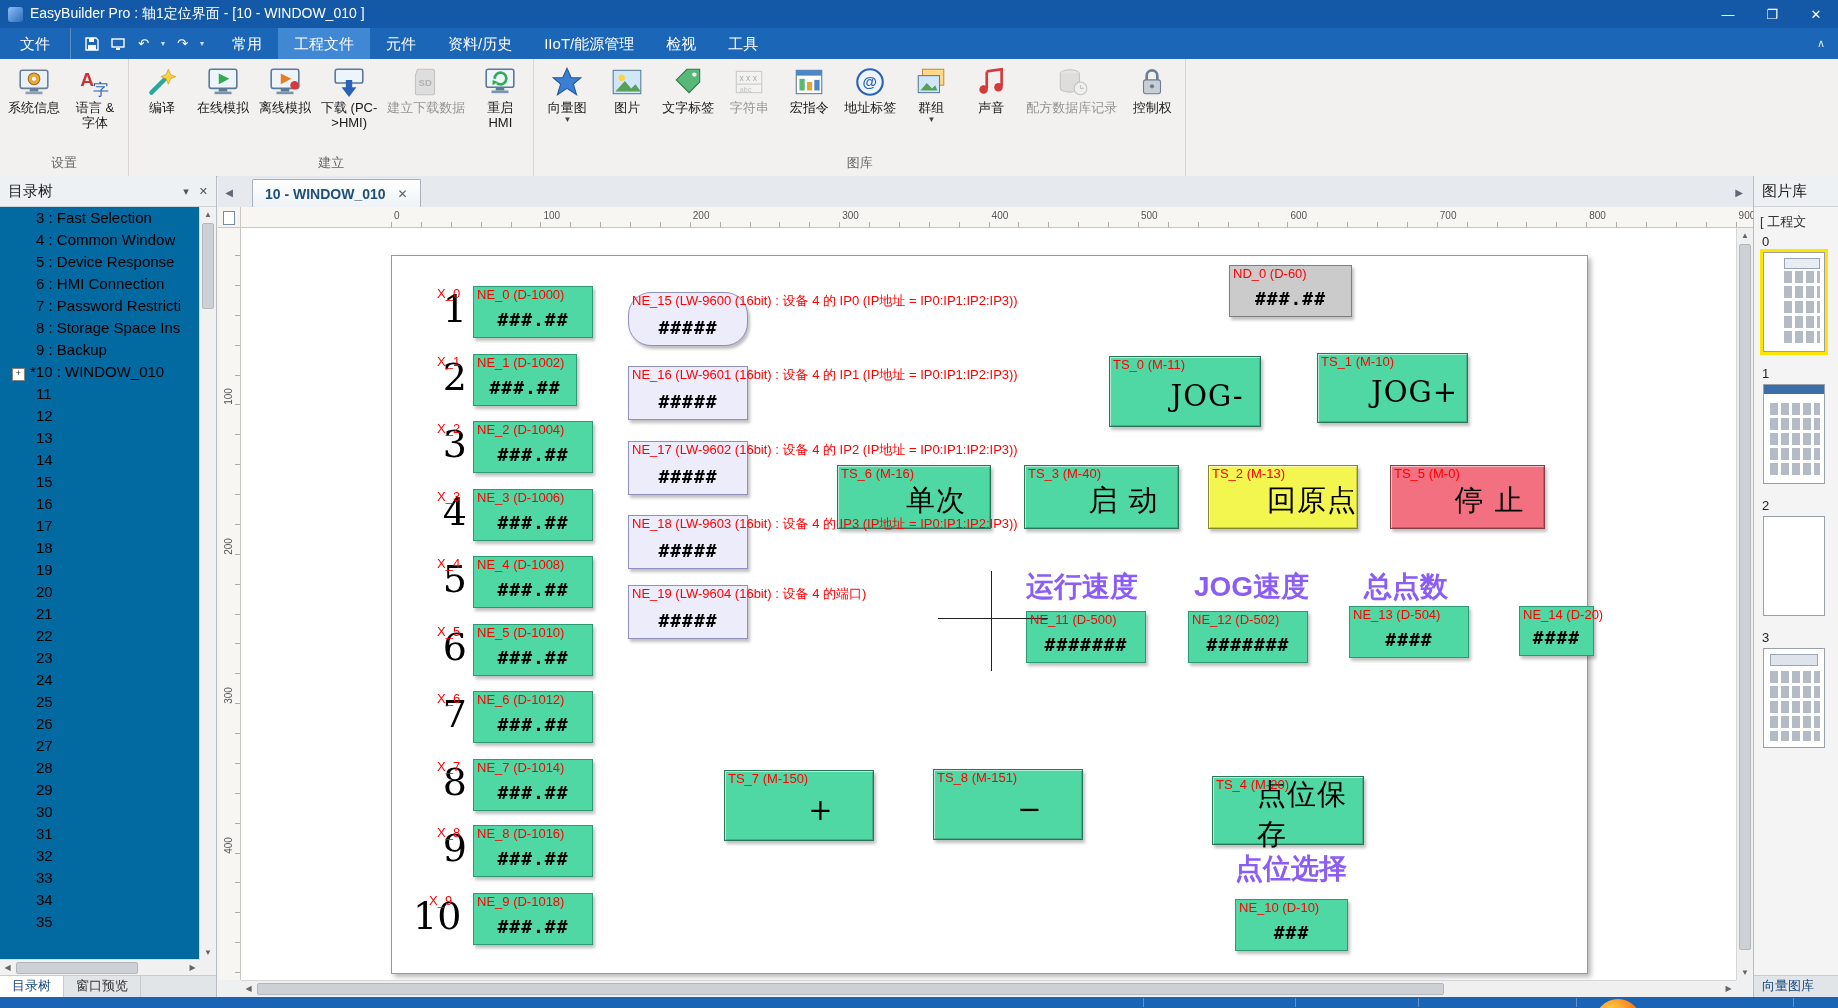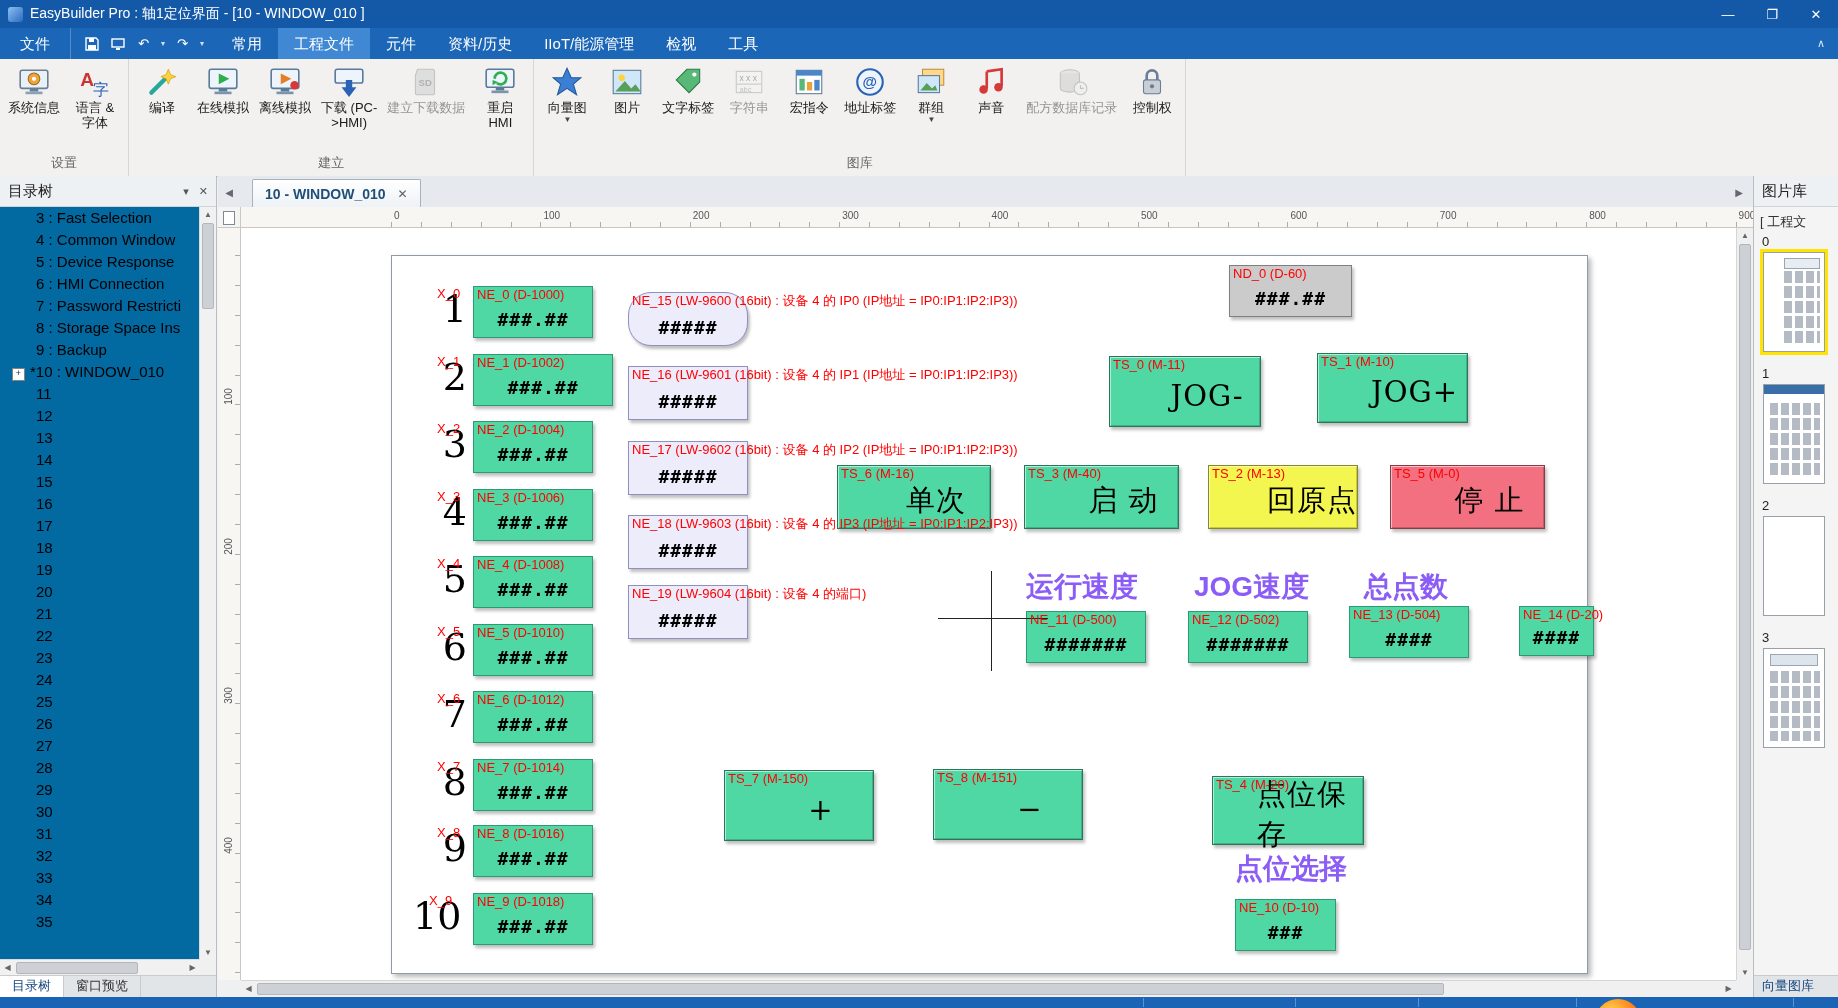--- a/index.html
+++ b/index.html
@@ -493,21 +493,21 @@
           <span class="wtag">X_0</span>
         </div>
         <div class="wg num" style="left: 232px; top: 58px; width: 120px; height: 52px;">
           <span class="wtag">NE_0 (D-1000)</span>
           <div class="wval">###.##</div>
         </div>
         <div class="wg bignum" style="left: 180px; top: 130px;">
           <div class="wnum">2</div>
           <span class="wtag">X_1</span>
         </div>
-        <div class="wg num" style="left: 232px; top: 126px; width: 140px; height: 52px;">
+        <div class="wg num" style="left: 232px; top: 126px; width: 104px; height: 52px;">
           <span class="wtag">NE_1 (D-1002)</span>
           <div class="wval">###.##</div>
         </div>
         <div class="wg bignum" style="left: 180px; top: 197px;">
           <div class="wnum">3</div>
           <span class="wtag">X_2</span>
         </div>
         <div class="wg num" style="left: 232px; top: 193px; width: 120px; height: 52px;">
           <span class="wtag">NE_2 (D-1004)</span>
           <div class="wval">###.##</div>
@@ -641,21 +641,21 @@
         </div>
         <div class="wg btng" style="left: 692px; top: 541px; width: 150px; height: 71px;">
           <span class="wtag">TS_8 (M-151)</span>
           <div class="wbtn-text">−</div>
         </div>
         <div class="wg btng" style="left: 971px; top: 548px; width: 152px; height: 69px;">
           <span class="wtag">TS_4 (M-20)</span>
           <div class="wbtn-text">点位保存</div>
         </div>
         <div class="wg lbl" style="left: 994px; top: 622px;">点位选择</div>
-        <div class="wg num" style="left: 994px; top: 671px; width: 101px; height: 52px;">
+        <div class="wg num" style="left: 994px; top: 671px; width: 113px; height: 52px;">
           <span class="wtag">NE_10 (D-10)</span>
           <div class="wval">###</div>
         </div>
         <div class="wg cross" style="left: 697px; top: 343px;">
           <div class="ch"></div>
           <div class="cv"></div>
         </div>
       </div>
     <div class="canvas-vscroll">
       <div class="sb-arrow">▲</div>

